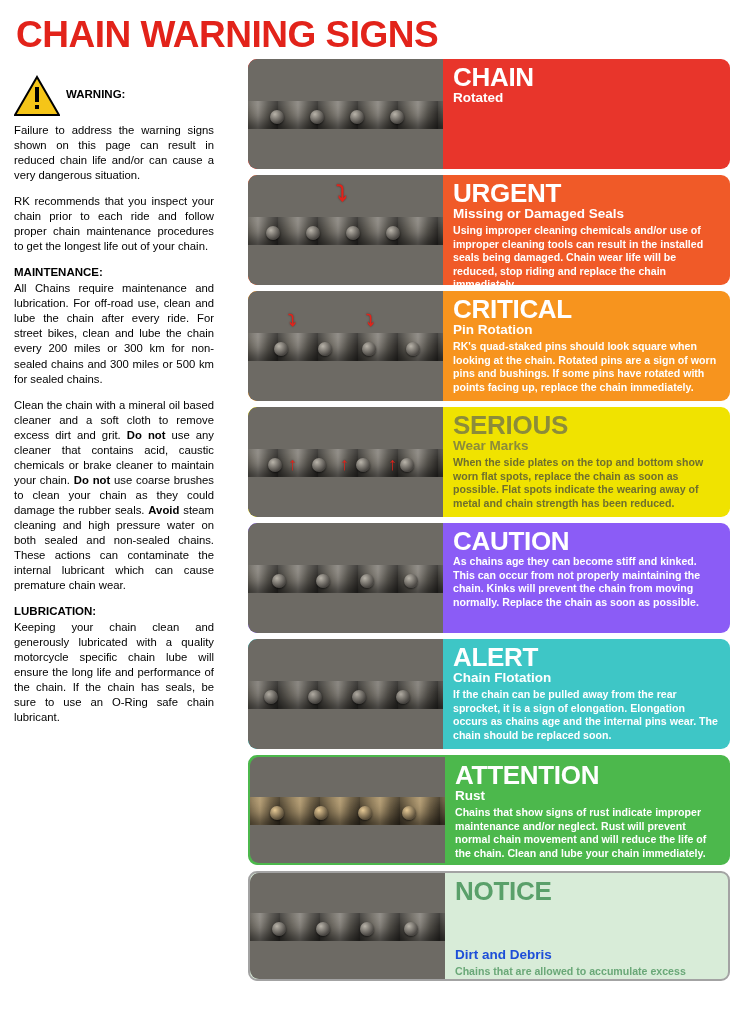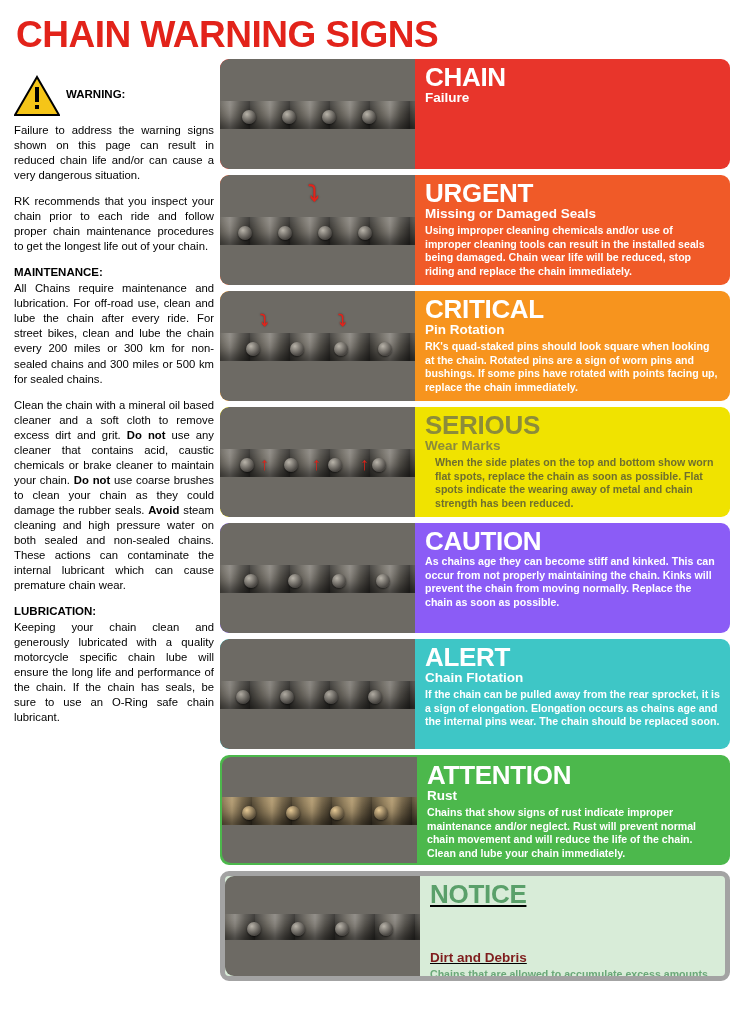--- a/index.html
+++ b/index.html
@@ -26,20 +26,21 @@
     font-weight: bold;
     color: #e2231a;
     letter-spacing: -0.5px;
     line-height: 1;
     margin: 4px 0 6px 2px;
     font-family: "Liberation Sans", sans-serif;
   }
   .body-wrap {
     display: flex;
     align-items: flex-start;
+    gap: 28px;
   }
   
   .left-col {
     width: 206px;
     padding-right: 6px;
     box-sizing: border-box;
     font-size: 11.3px;
     color: #000;
     line-height: 1.33;
     text-align: justify;
@@ -125,28 +126,28 @@
   .c-critical { background:#f7941e; }
   .c-serious  { background:#f0e300; }
   .c-caution  { background:#8b5cf6; }
   .c-alert    { background:#3ec6c6; }
   .c-attention{ background:#4cb84c; }
   .c-notice   { background:#d8ecd8; }
 
   .c-serious .text { color:#6b6a2a; }
   .c-serious .ttl  { color:#8c8c3a; }
   .c-serious .sub  { color:#8c8c3a; }
-  .c-serious .desc { color:#6f6f2e;margin-left:10px; }
+  .c-serious .desc { color:#6f6f2e; }
   .c-notice .text  { color:#4c8c57; }
   .c-notice .ttl   { color:#5aa06a; }
-  .c-notice .sub   { color:#7f1d1d;margin-top:44px; }
+  .c-notice .sub   { color:#1d4ed8;margin-top:44px; }
   .c-notice .desc  { color:#6aa878; }
 
   .card.green-outline { border:2px solid #4cb84c; }
-  .card.pale-outline { border:5px solid #a3a3a3;text-decoration:underline; }
+  .card.pale-outline { border:2px solid #a3a3a3; }
 
   
   .chain {
     position:absolute; inset:0;
   }
   .chain::before {
     content:"";
     position:absolute;
     left:-5%; right:-5%; top:38%; height:26%;
     background: repeating-linear-gradient(90deg,
@@ -220,21 +221,21 @@
         <div class="photo ph-severe">
           <div class="chain">
             <div class="pin" style="left:22px"></div>
             <div class="pin" style="left:62px"></div>
             <div class="pin" style="left:102px"></div>
             <div class="pin" style="left:142px"></div>
           </div>
         </div>
         <div class="text">
           <div class="ttl">CHAIN</div>
-          <div class="sub">Failure</div>
+          <div class="sub">Rotated</div>
         </div>
       </div>
 
       <div class="card c-urgent">
         <div class="photo ph-urgent">
           <div class="chain">
             <div class="pin" style="left:18px"></div>
             <div class="pin" style="left:58px"></div>
             <div class="pin" style="left:98px"></div>
             <div class="pin" style="left:138px"></div>

